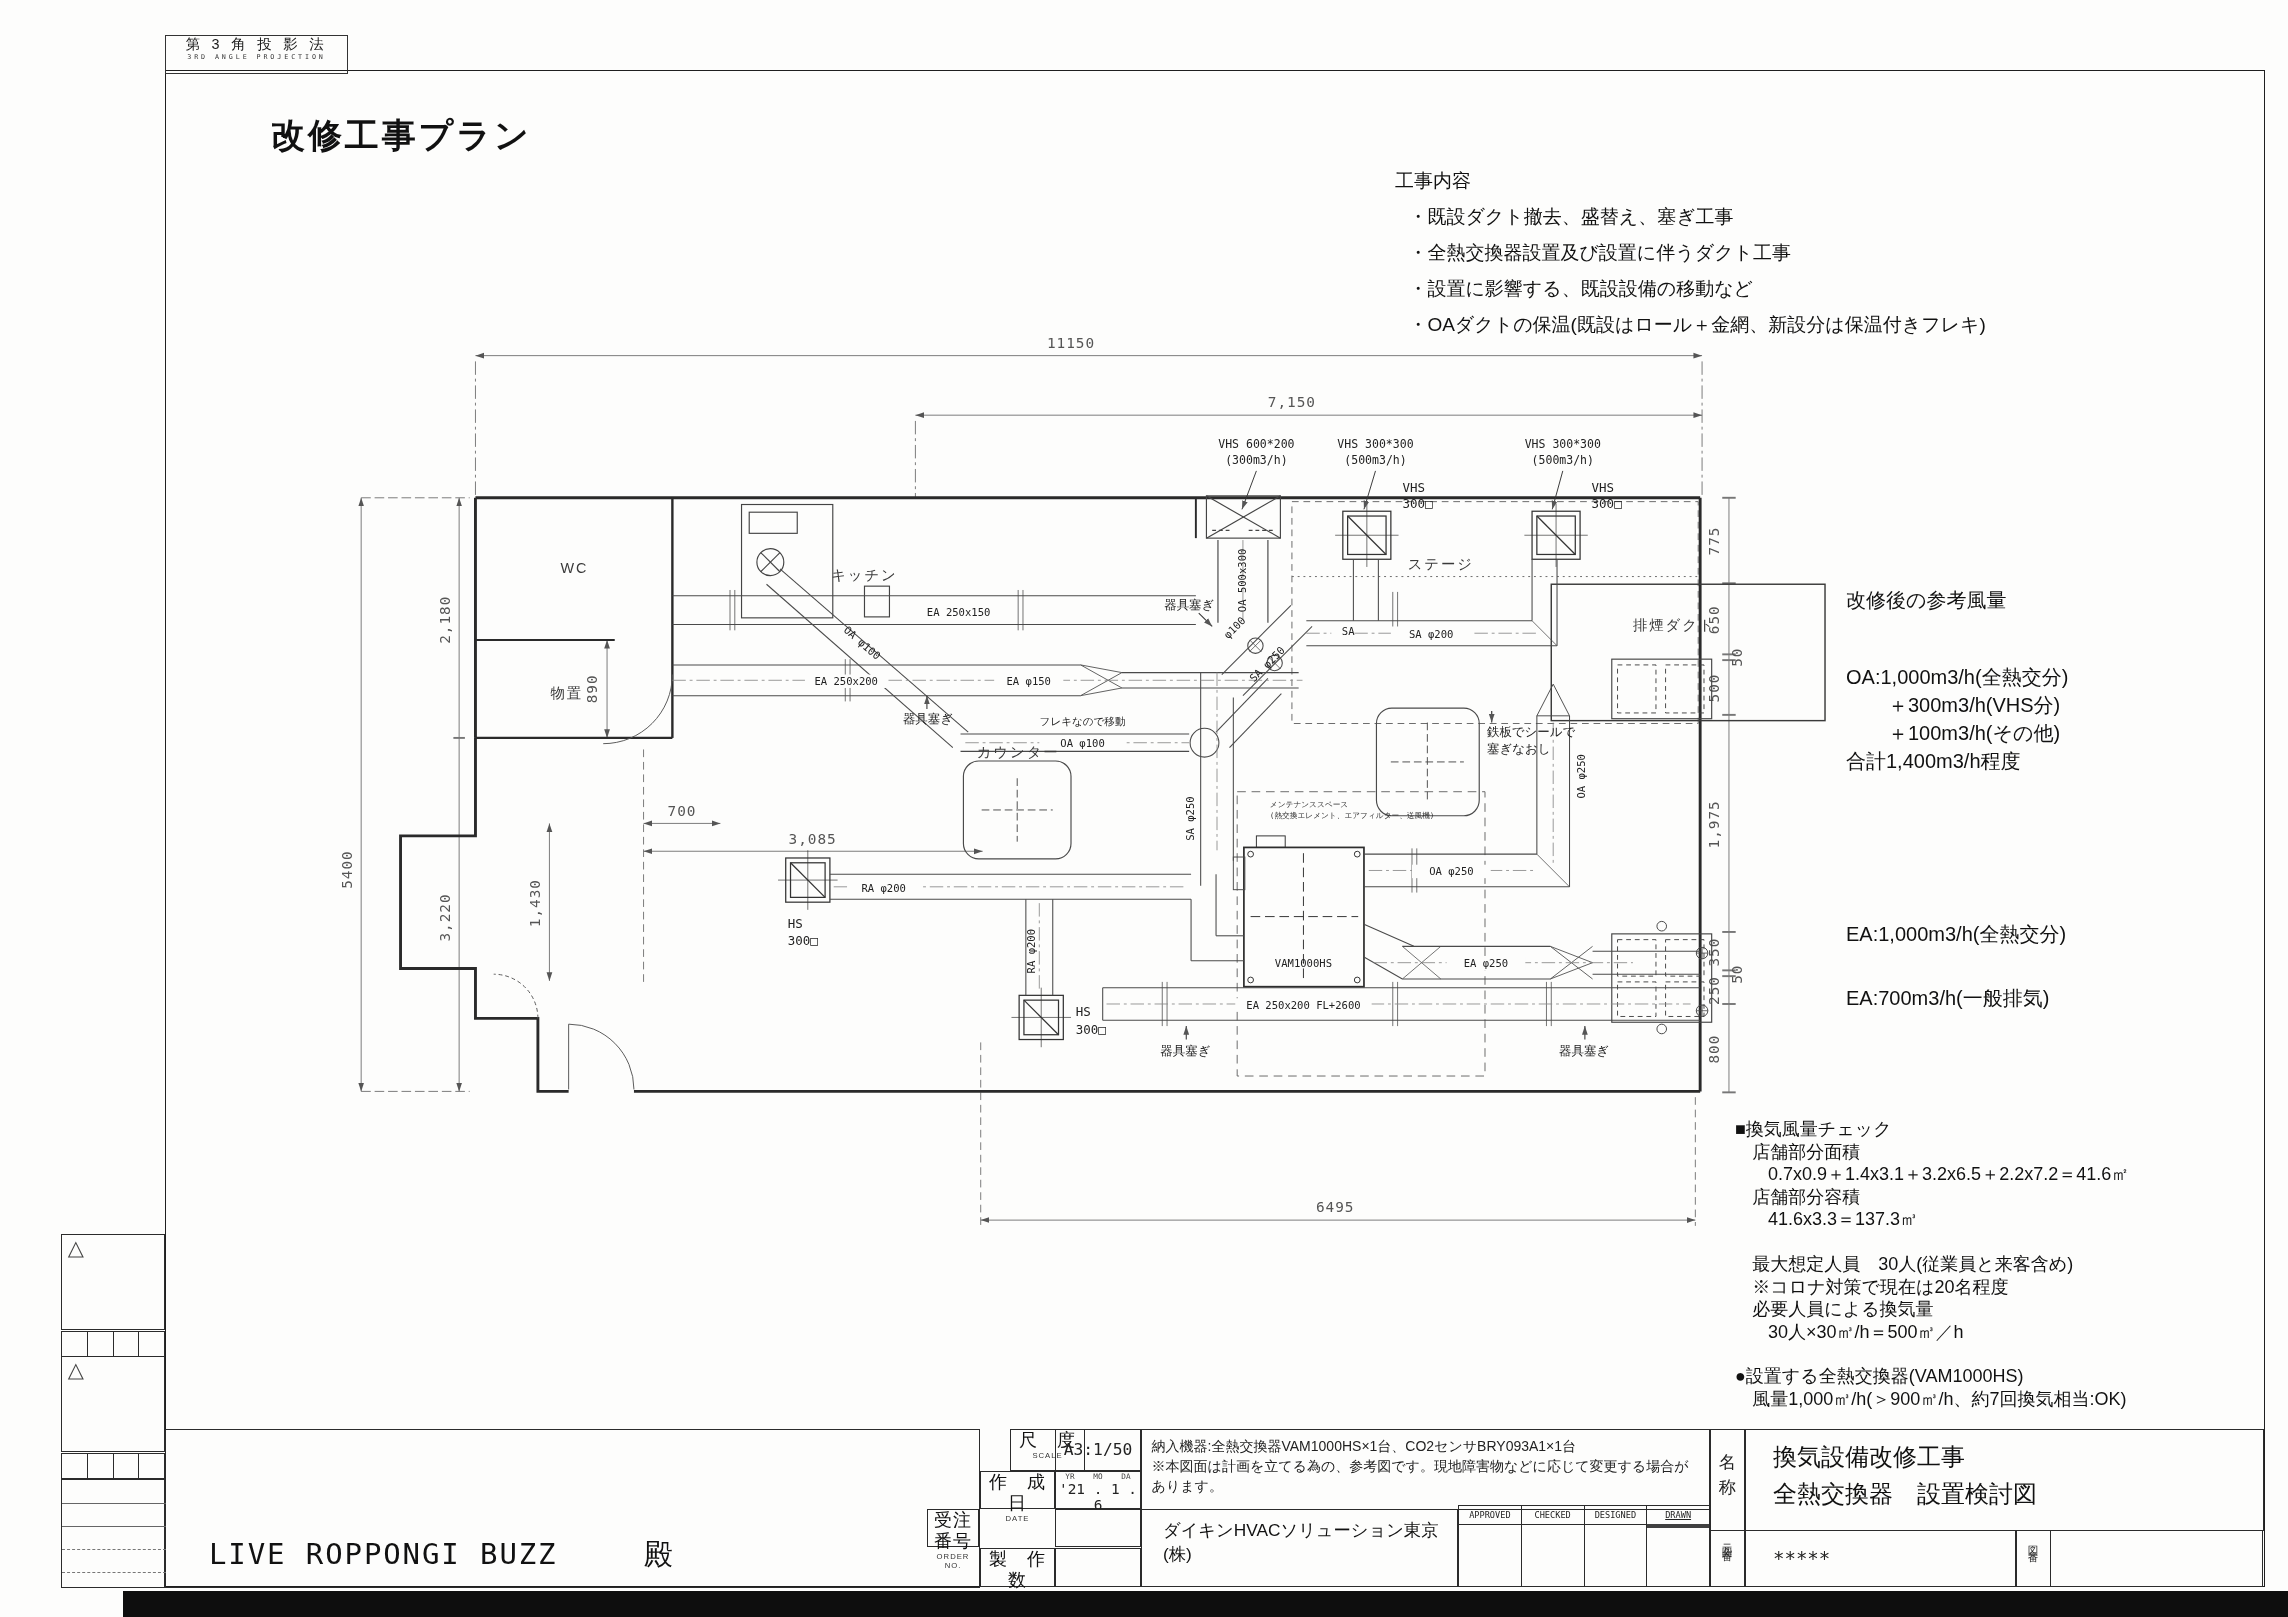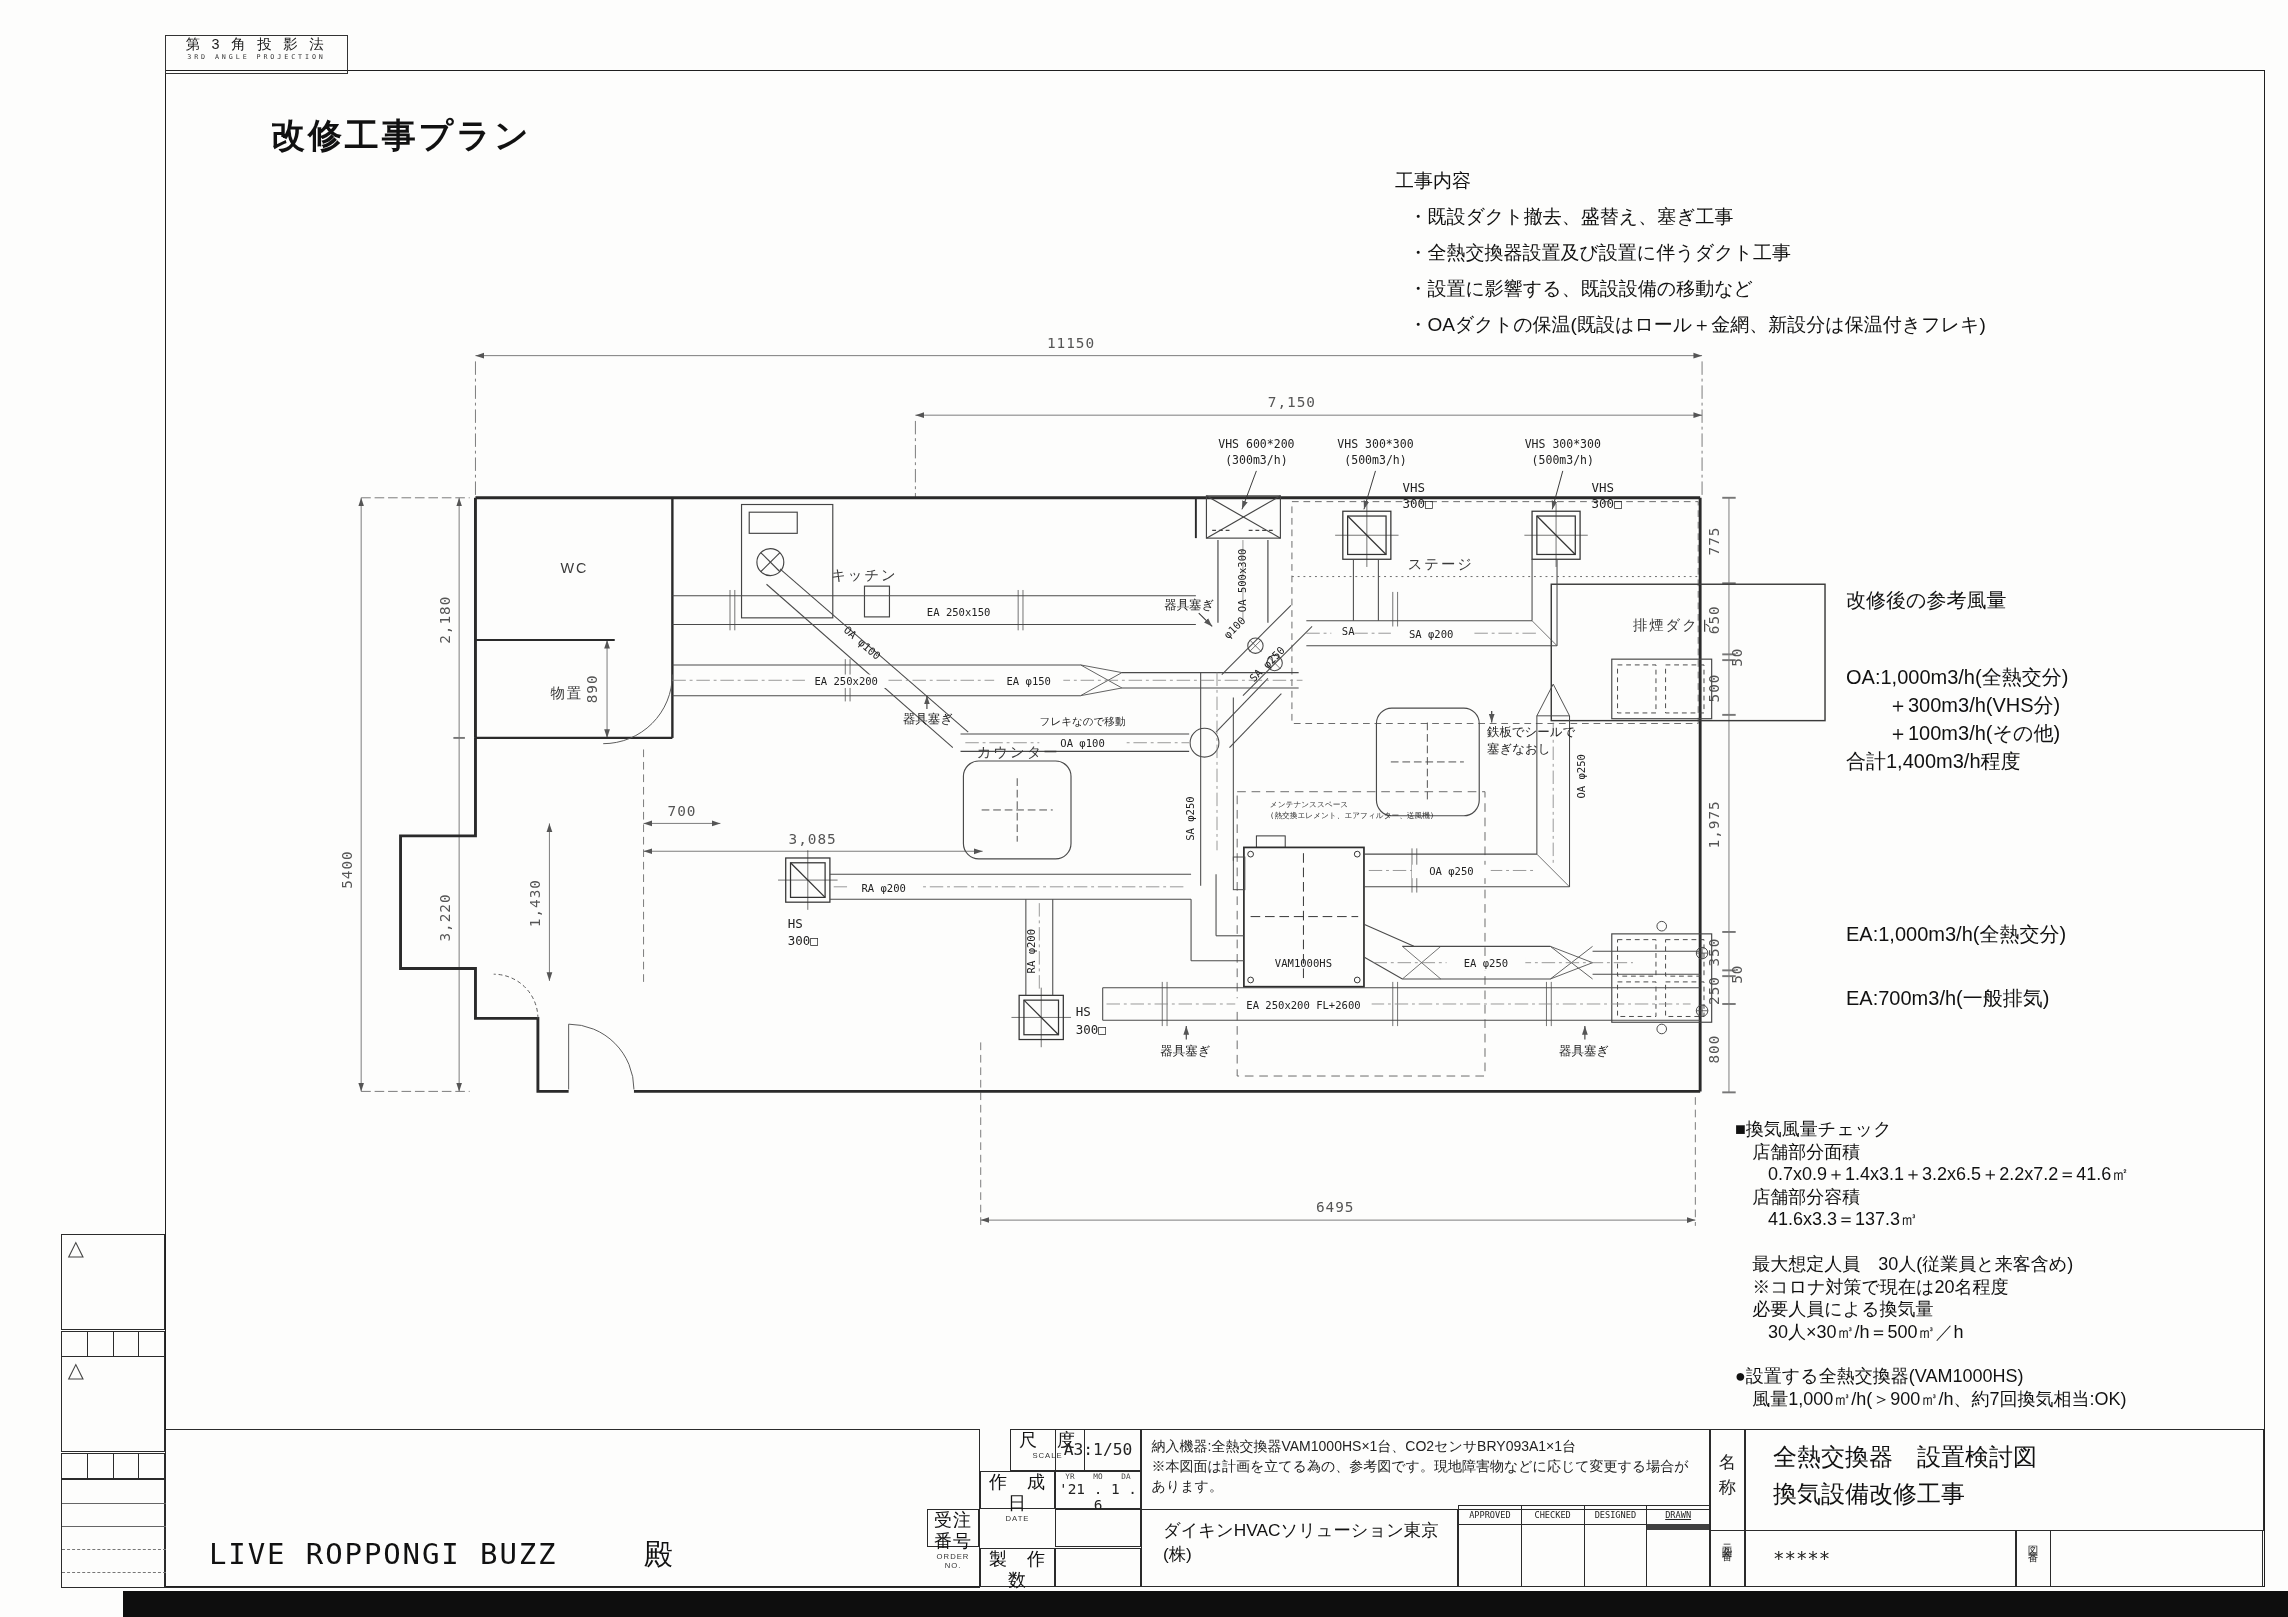--- a/index.html
+++ b/index.html
@@ -505,30 +505,30 @@
     <div style="flex:1;border-right:1px solid #2b2b2b;">
       <div class="mono" style="font-size:8.6px;text-align:center;border-bottom:1px solid #2b2b2b;padding:3.8px 0;">APPROVED</div>
     </div>
     <div style="flex:1;border-right:1px solid #2b2b2b;">
       <div class="mono" style="font-size:8.6px;text-align:center;border-bottom:1px solid #2b2b2b;padding:3.8px 0;">CHECKED</div>
     </div>
     <div style="flex:1;border-right:1px solid #2b2b2b;">
       <div class="mono" style="font-size:8.6px;text-align:center;border-bottom:1px solid #2b2b2b;padding:3.8px 0;">DESIGNED</div>
     </div>
     <div style="flex:1;">
-      <div class="mono" style="font-size:8.6px;text-align:center;border-bottom:6px solid #404040;padding:3.8px 0;text-decoration:underline;">DRAWN</div>
+      <div class="mono" style="font-size:8.6px;text-align:center;border-bottom:4px solid #404040;padding:3.8px 0;text-decoration:underline;">DRAWN</div>
     </div>
   </div>
 
   <div class="box" style="left:1710px;top:1429px;width:35px;height:102px;">
     <div class="vert" style="font-size:17.3px;letter-spacing:25px;margin:9.6px auto 0;height:91px;">名称</div>
   </div>
   <div class="box" style="left:1745px;top:1429px;width:519px;height:102px;padding:7.7px 0 0 27px;font-size:24px;font-weight:500;color:#111;line-height:37px;">
+    <div>換気設備改修工事</div>
     <div>全熱交換器　設置検討図</div>
-    <div>換気設備改修工事</div>
   </div>
   <div class="box" style="left:1710px;top:1530px;width:35px;height:57px;">
     <div class="vert" style="font-size:10.6px;margin:3.8px auto 0;letter-spacing:3.8px;">元図番</div>
   </div>
   <div class="box mono" style="left:1745px;top:1530px;width:271px;height:57px;font-size:19px;line-height:54px;padding-left:27px;">
     <span>*****</span>
   </div>
   <div class="box" style="left:2016px;top:1530px;width:35px;height:57px;">
     <div class="vert" style="font-size:10.6px;margin:5.8px auto 0;letter-spacing:5.8px;">図番</div>
   </div>

